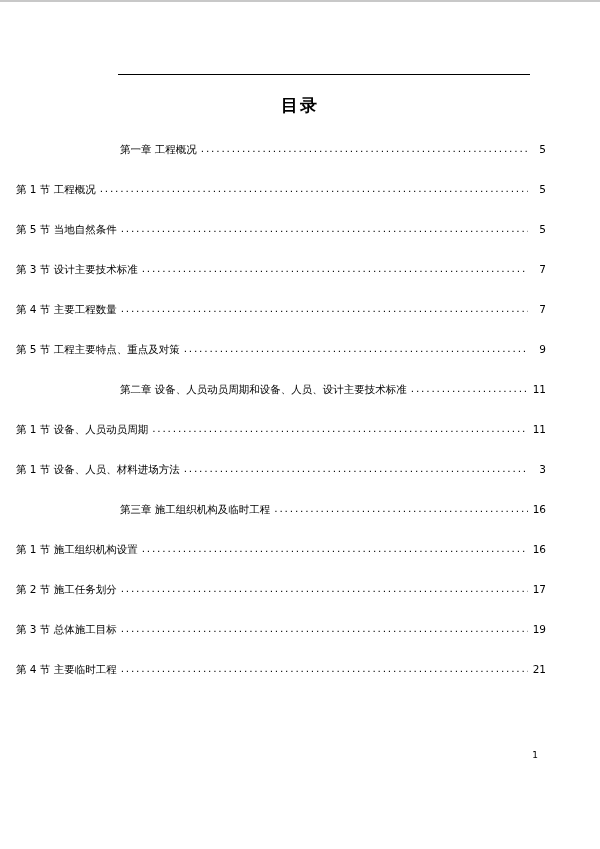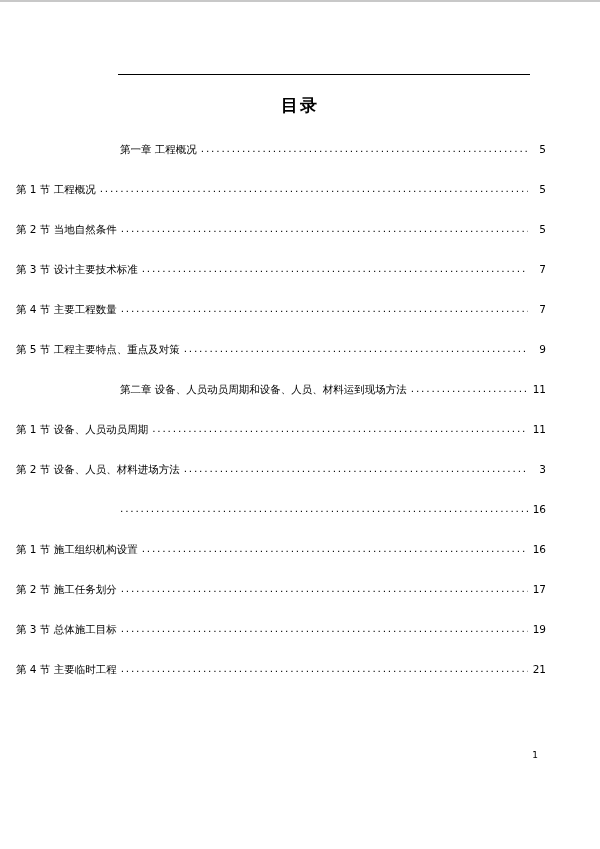--- a/index.html
+++ b/index.html
@@ -120,21 +120,21 @@
         <span class="toc-page">5</span>
       </div>
 
       <div class="toc-entry level-2">
         <span class="toc-label">第 1 节  工程概况</span>
         <span class="toc-dots">........................................................................................................</span>
         <span class="toc-page">5</span>
       </div>
 
       <div class="toc-entry level-2">
-        <span class="toc-label">第 2 节  当地自然条件</span>
+        <span class="toc-label">第 5 节  当地自然条件</span>
         <span class="toc-dots">........................................................................................................</span>
         <span class="toc-page">5</span>
       </div>
 
       <div class="toc-entry level-2">
         <span class="toc-label">第 3 节  设计主要技术标准</span>
         <span class="toc-dots">........................................................................................................</span>
         <span class="toc-page">7</span>
       </div>
 
@@ -144,38 +144,39 @@
         <span class="toc-page">7</span>
       </div>
 
       <div class="toc-entry level-2">
         <span class="toc-label">第 5 节  工程主要特点、重点及对策</span>
         <span class="toc-dots">........................................................................................................</span>
         <span class="toc-page">9</span>
       </div>
 
       <div class="toc-entry level-1">
-        <span class="toc-label">第二章  设备、人员动员周期和设备、人员、材料运到现场方法</span>
+        <span class="toc-label">第二章  设备、人员动员周期和设备、人员、设计主要技术标准</span>
         <span class="toc-dots">........................................................................................................</span>
         <span class="toc-page">11</span>
       </div>
 
       <div class="toc-entry level-2">
         <span class="toc-label">第 1 节  设备、人员动员周期</span>
         <span class="toc-dots">........................................................................................................</span>
         <span class="toc-page">11</span>
       </div>
 
       <div class="toc-entry level-2">
-        <span class="toc-label">第 2 节  设备、人员、材料进场方法</span>
+        <span class="toc-label">第 1 节  设备、人员、材料进场方法</span>
         <span class="toc-dots">........................................................................................................</span>
         <span class="toc-page">3</span>
       </div>
 
       <div class="toc-entry level-1">
+        <span class="toc-label">第三章  施工组织机构及临时工程</span>
         <span class="toc-dots">........................................................................................................</span>
         <span class="toc-page">16</span>
       </div>
 
       <div class="toc-entry level-2">
         <span class="toc-label">第 1 节  施工组织机构设置</span>
         <span class="toc-dots">........................................................................................................</span>
         <span class="toc-page">16</span>
       </div>
 

